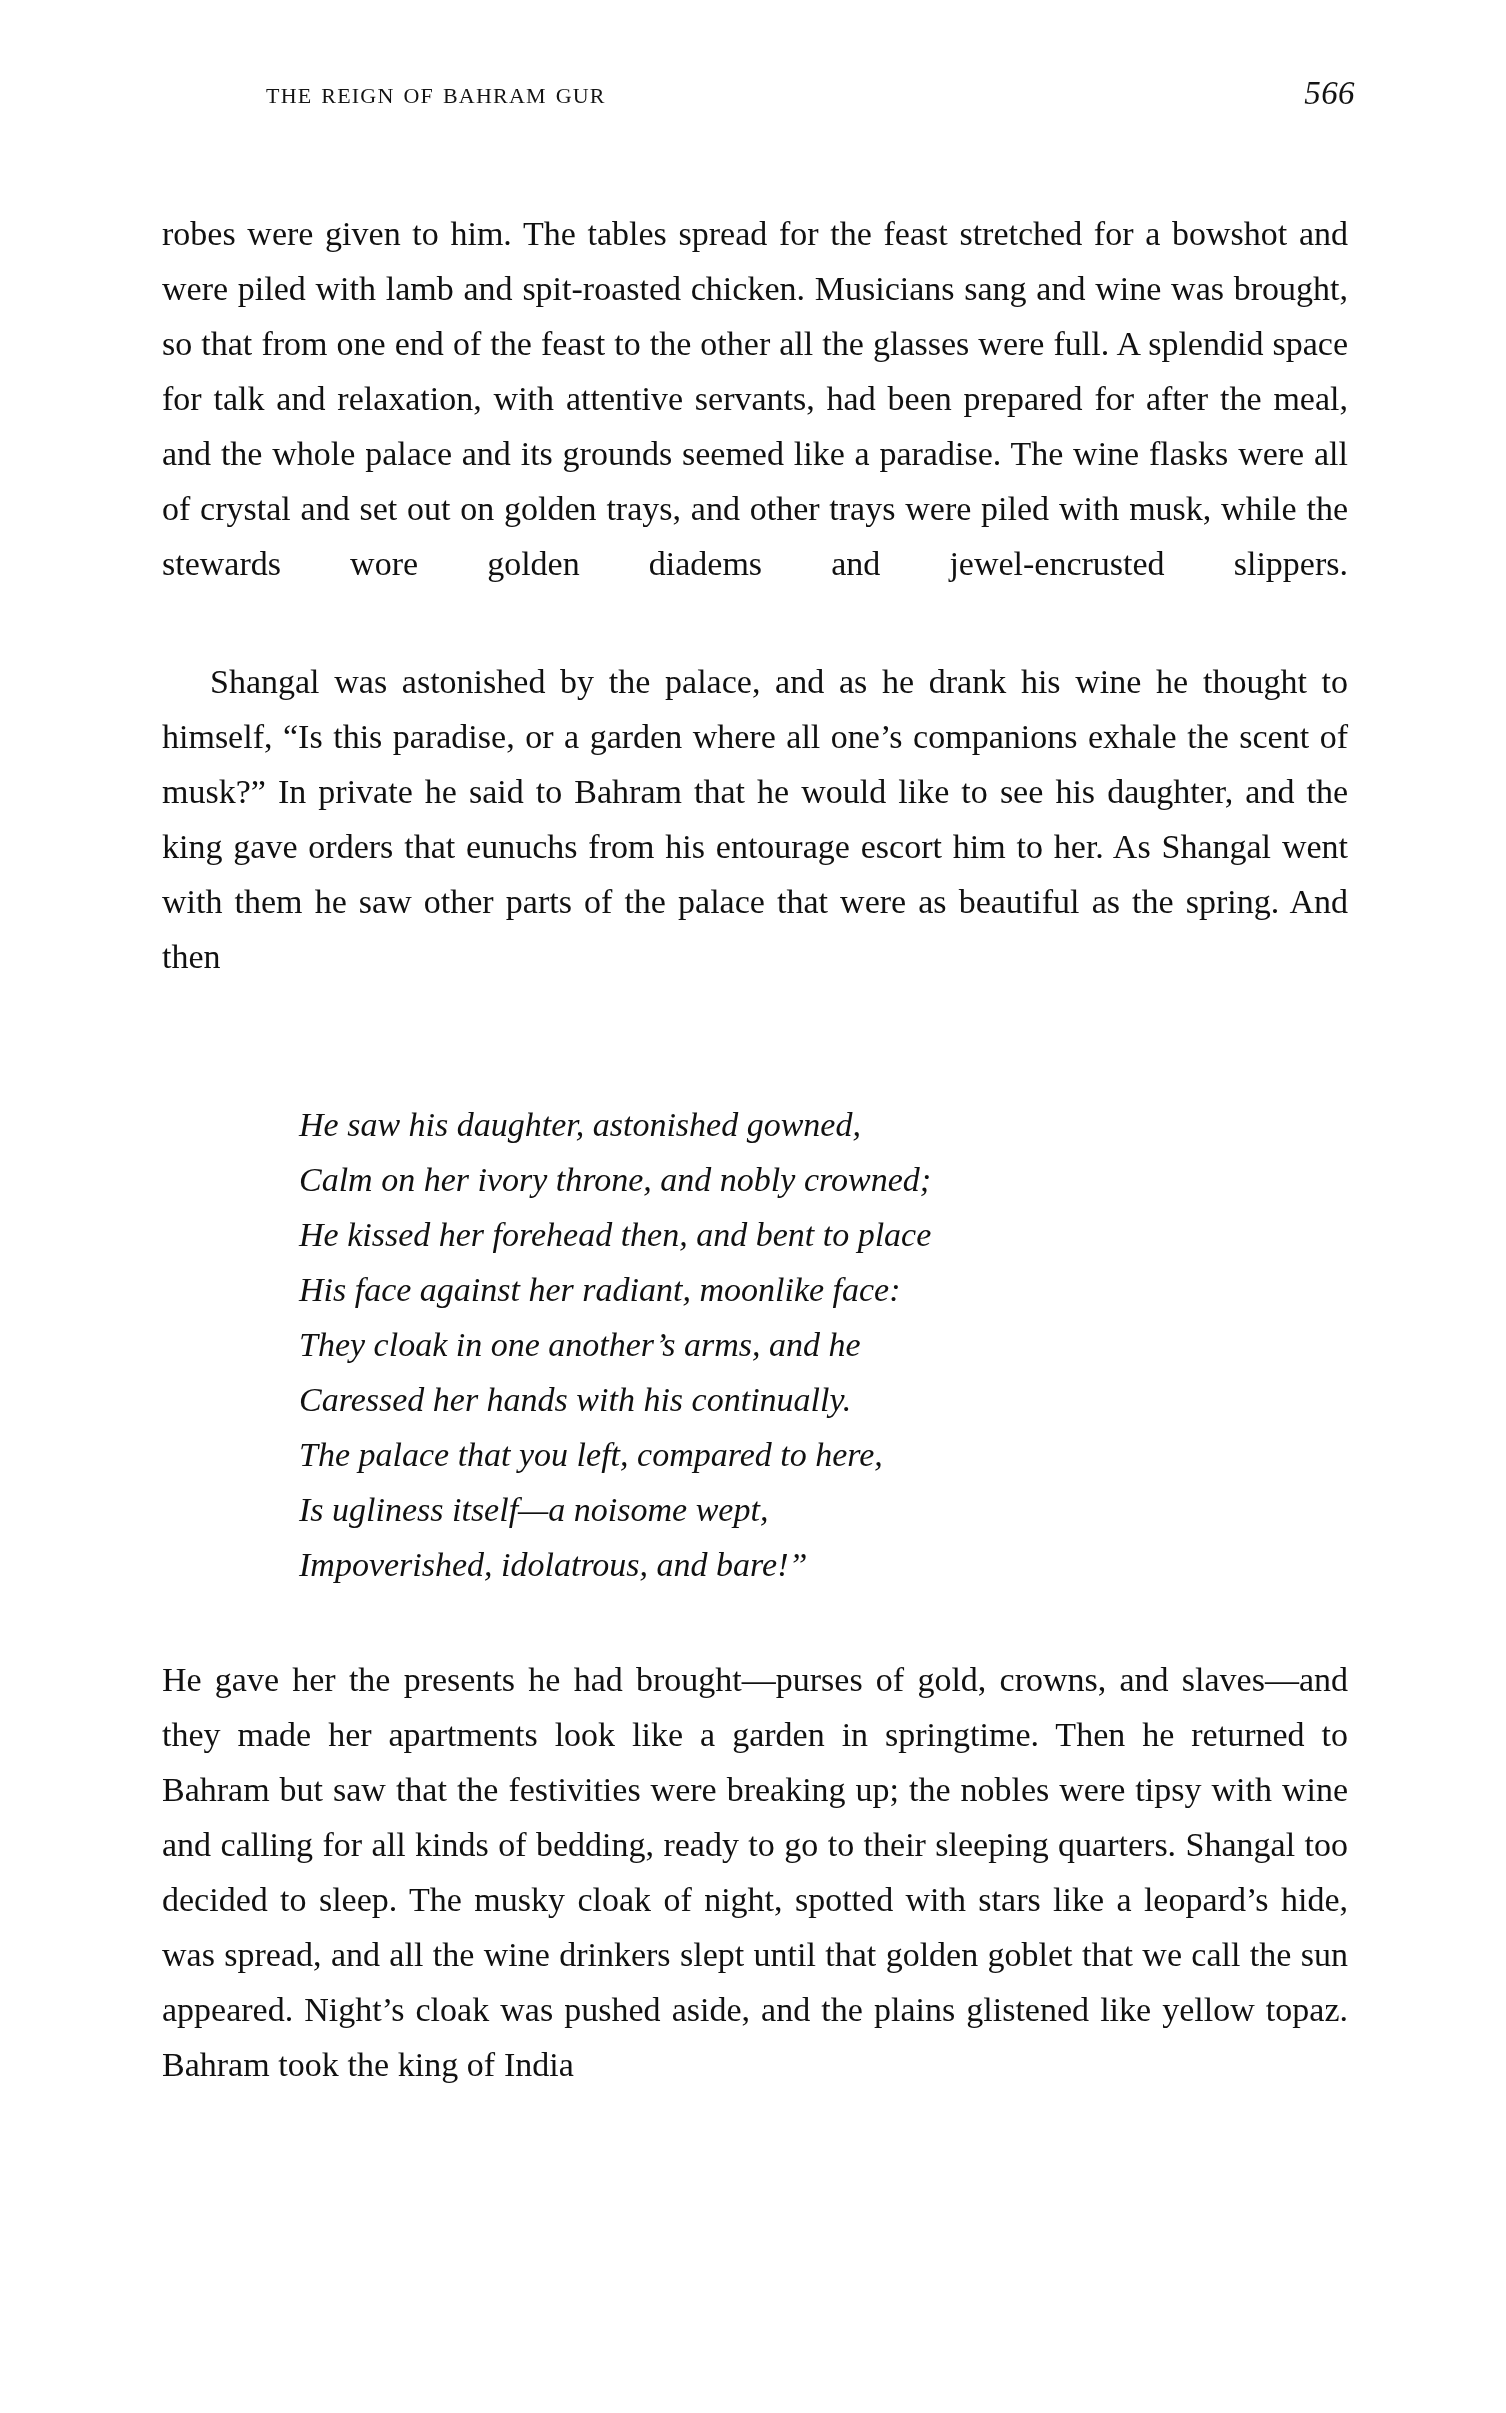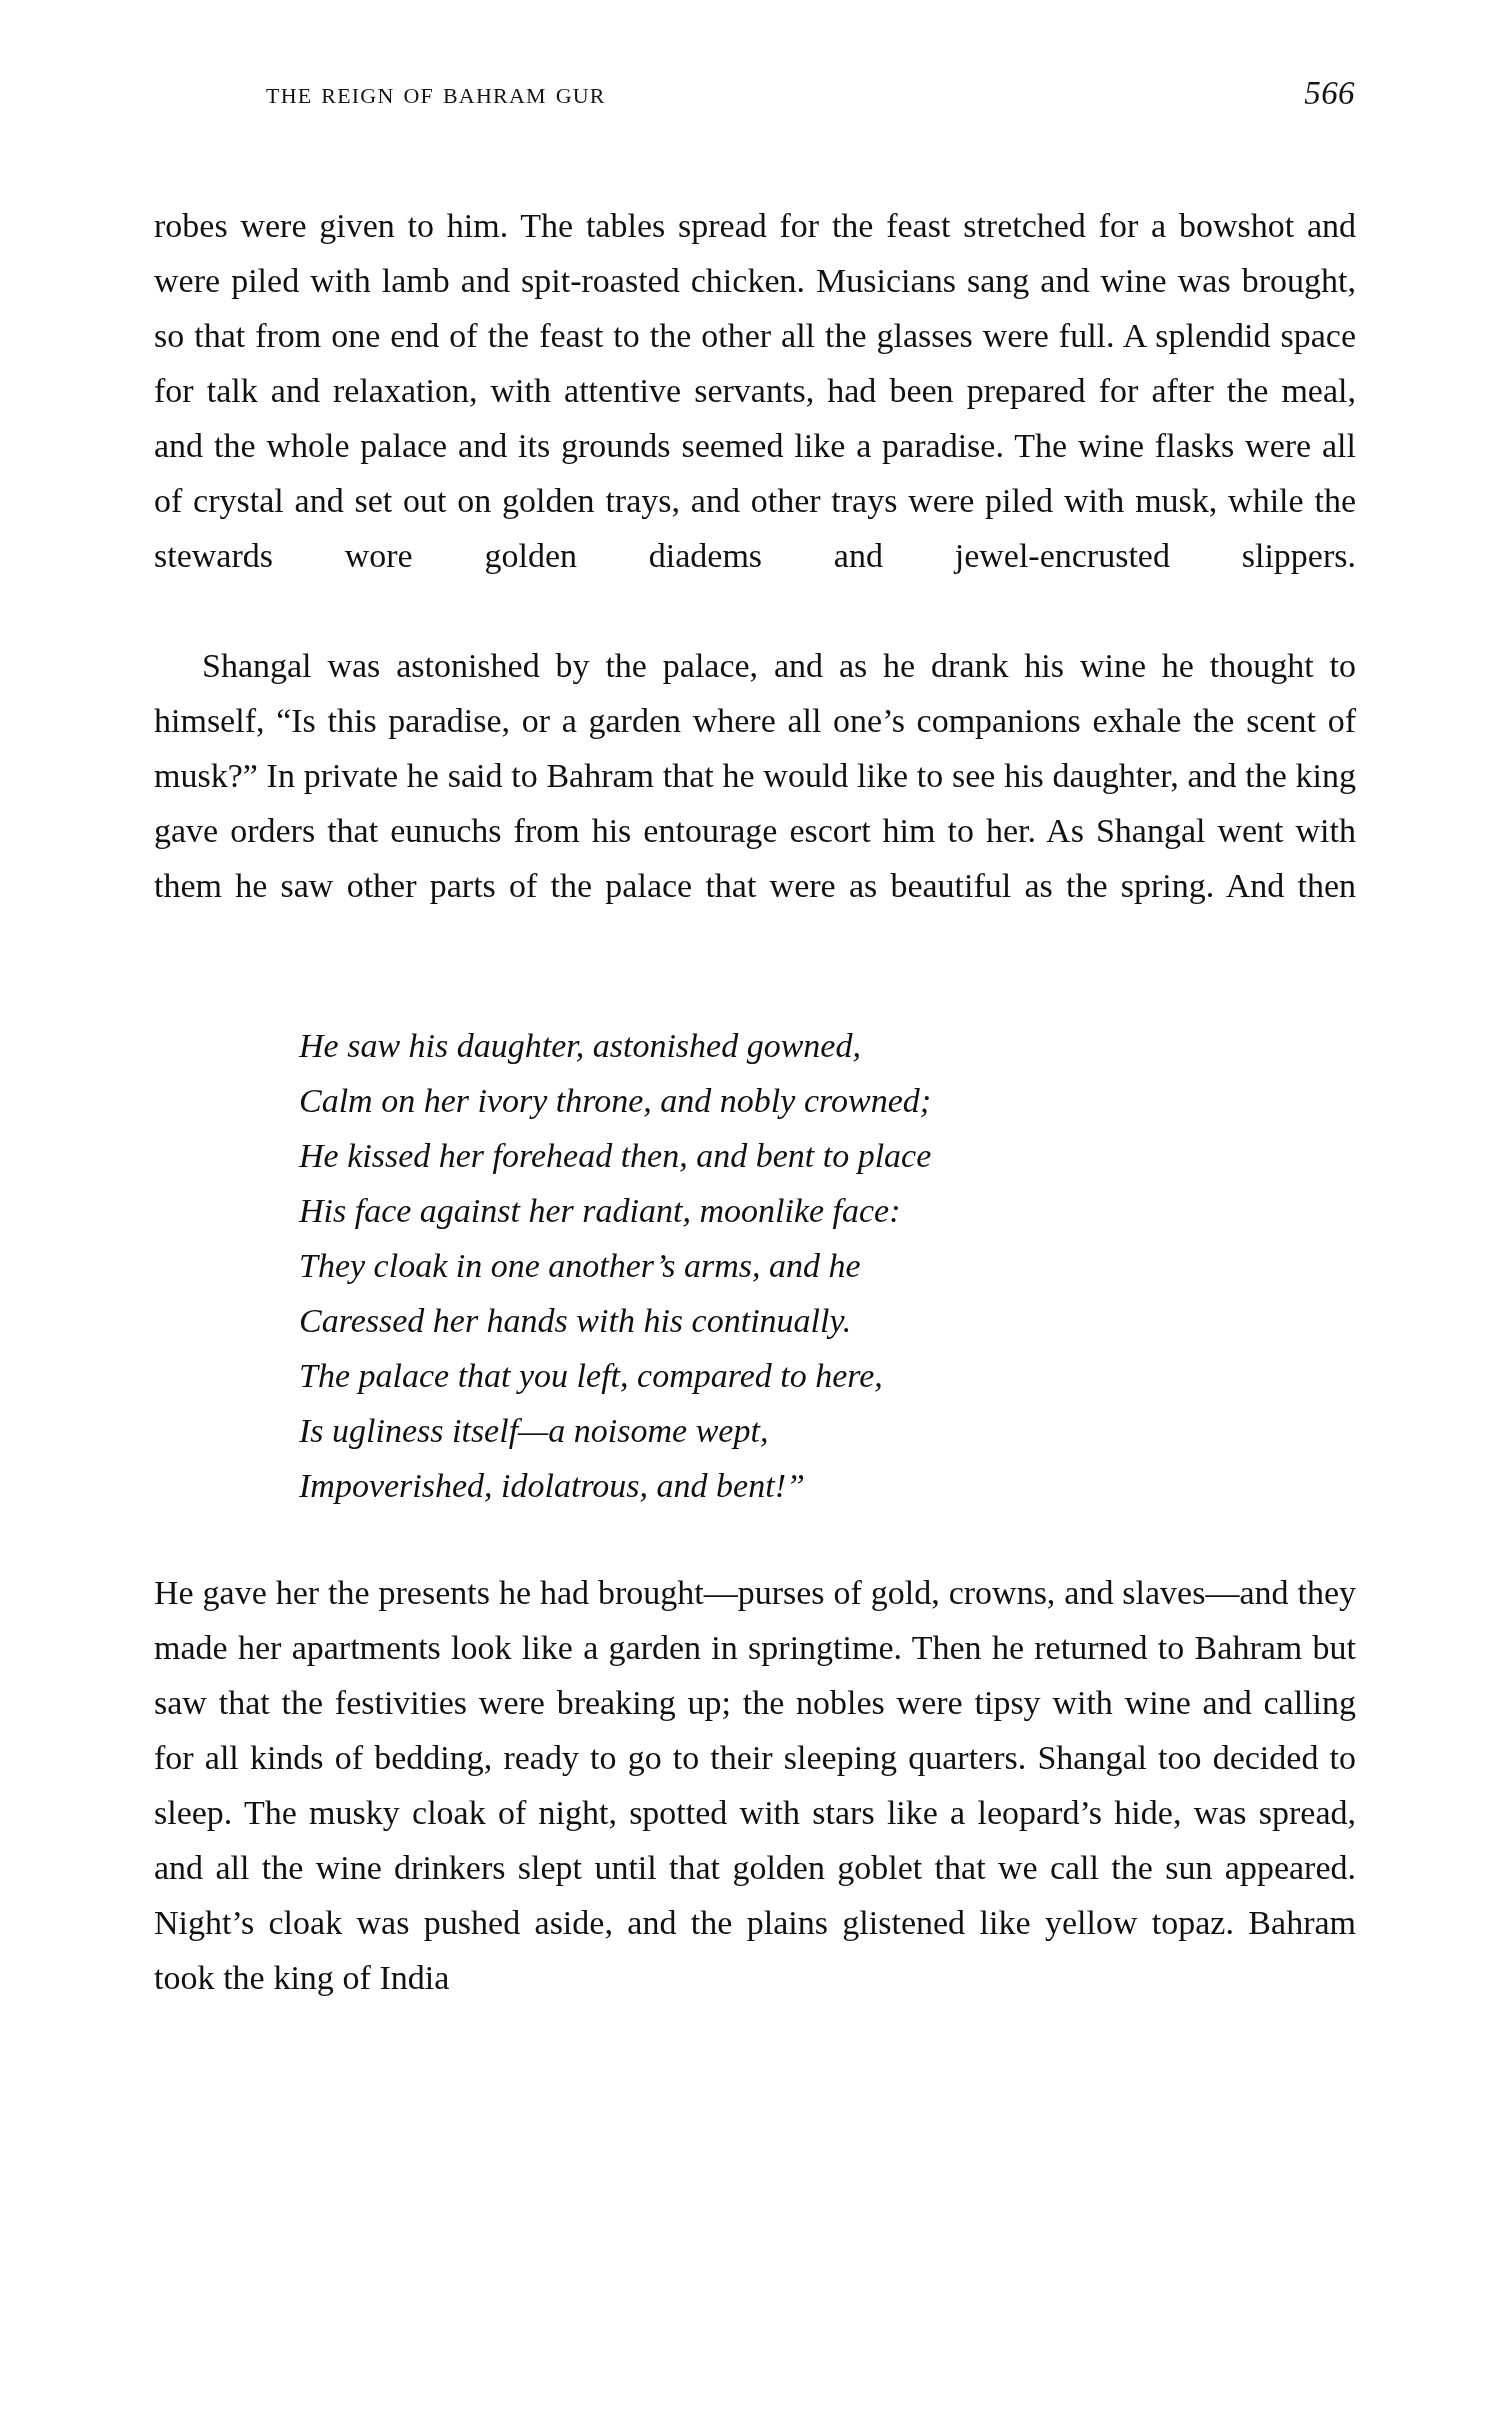--- a/index.html
+++ b/index.html
@@ -59,21 +59,21 @@
 
   
   .column {
     position: absolute;
     left: 154px;
     top: 198px;
     width: 1202px;
   }
 
   p.body {
-    margin: 0;
+    margin: 8px;
     font-size: 34px;
     line-height: 55px;
     text-align: justify;
     text-justify: inter-word;
     color: #111111;
     hyphens: none;
     word-spacing: 0.2px;
   }
   p.body.indent {
     text-indent: 48px;
@@ -128,21 +128,21 @@
 
     <ul class="verse">
       <li>He saw his daughter, astonished gowned,</li>
       <li>Calm on her ivory throne, and nobly crowned;</li>
       <li>He kissed her forehead then, and bent to place</li>
       <li>His face against her radiant, moonlike face:</li>
       <li>They cloak in one another’s arms, and he</li>
       <li>Caressed her hands with his continually.</li>
       <li>The palace that you left, compared to here,</li>
       <li>Is ugliness itself—a noisome wept,</li>
-      <li>Impoverished, idolatrous, and bent!”</li>
+      <li>Impoverished, idolatrous, and bare!”</li>
     </ul>
 
     <div class="gap-after-verse"></div>
 
     <p class="body flush nostretch">He gave her the presents he had brought—purses of gold, crowns, and slaves—and they made her apartments look like a garden in springtime. Then he returned to Bahram but saw that the festivities were breaking up; the nobles were tipsy with wine and calling for all kinds of bedding, ready to go to their sleeping quarters. Shangal too decided to sleep. The musky cloak of night, spotted with stars like a leopard’s hide, was spread, and all the wine drinkers slept until that golden goblet that we call the sun appeared. Night’s cloak was pushed aside, and the plains glistened like yellow topaz. Bahram took the king of India</p>
 
   </div>
 
 </div>
 

